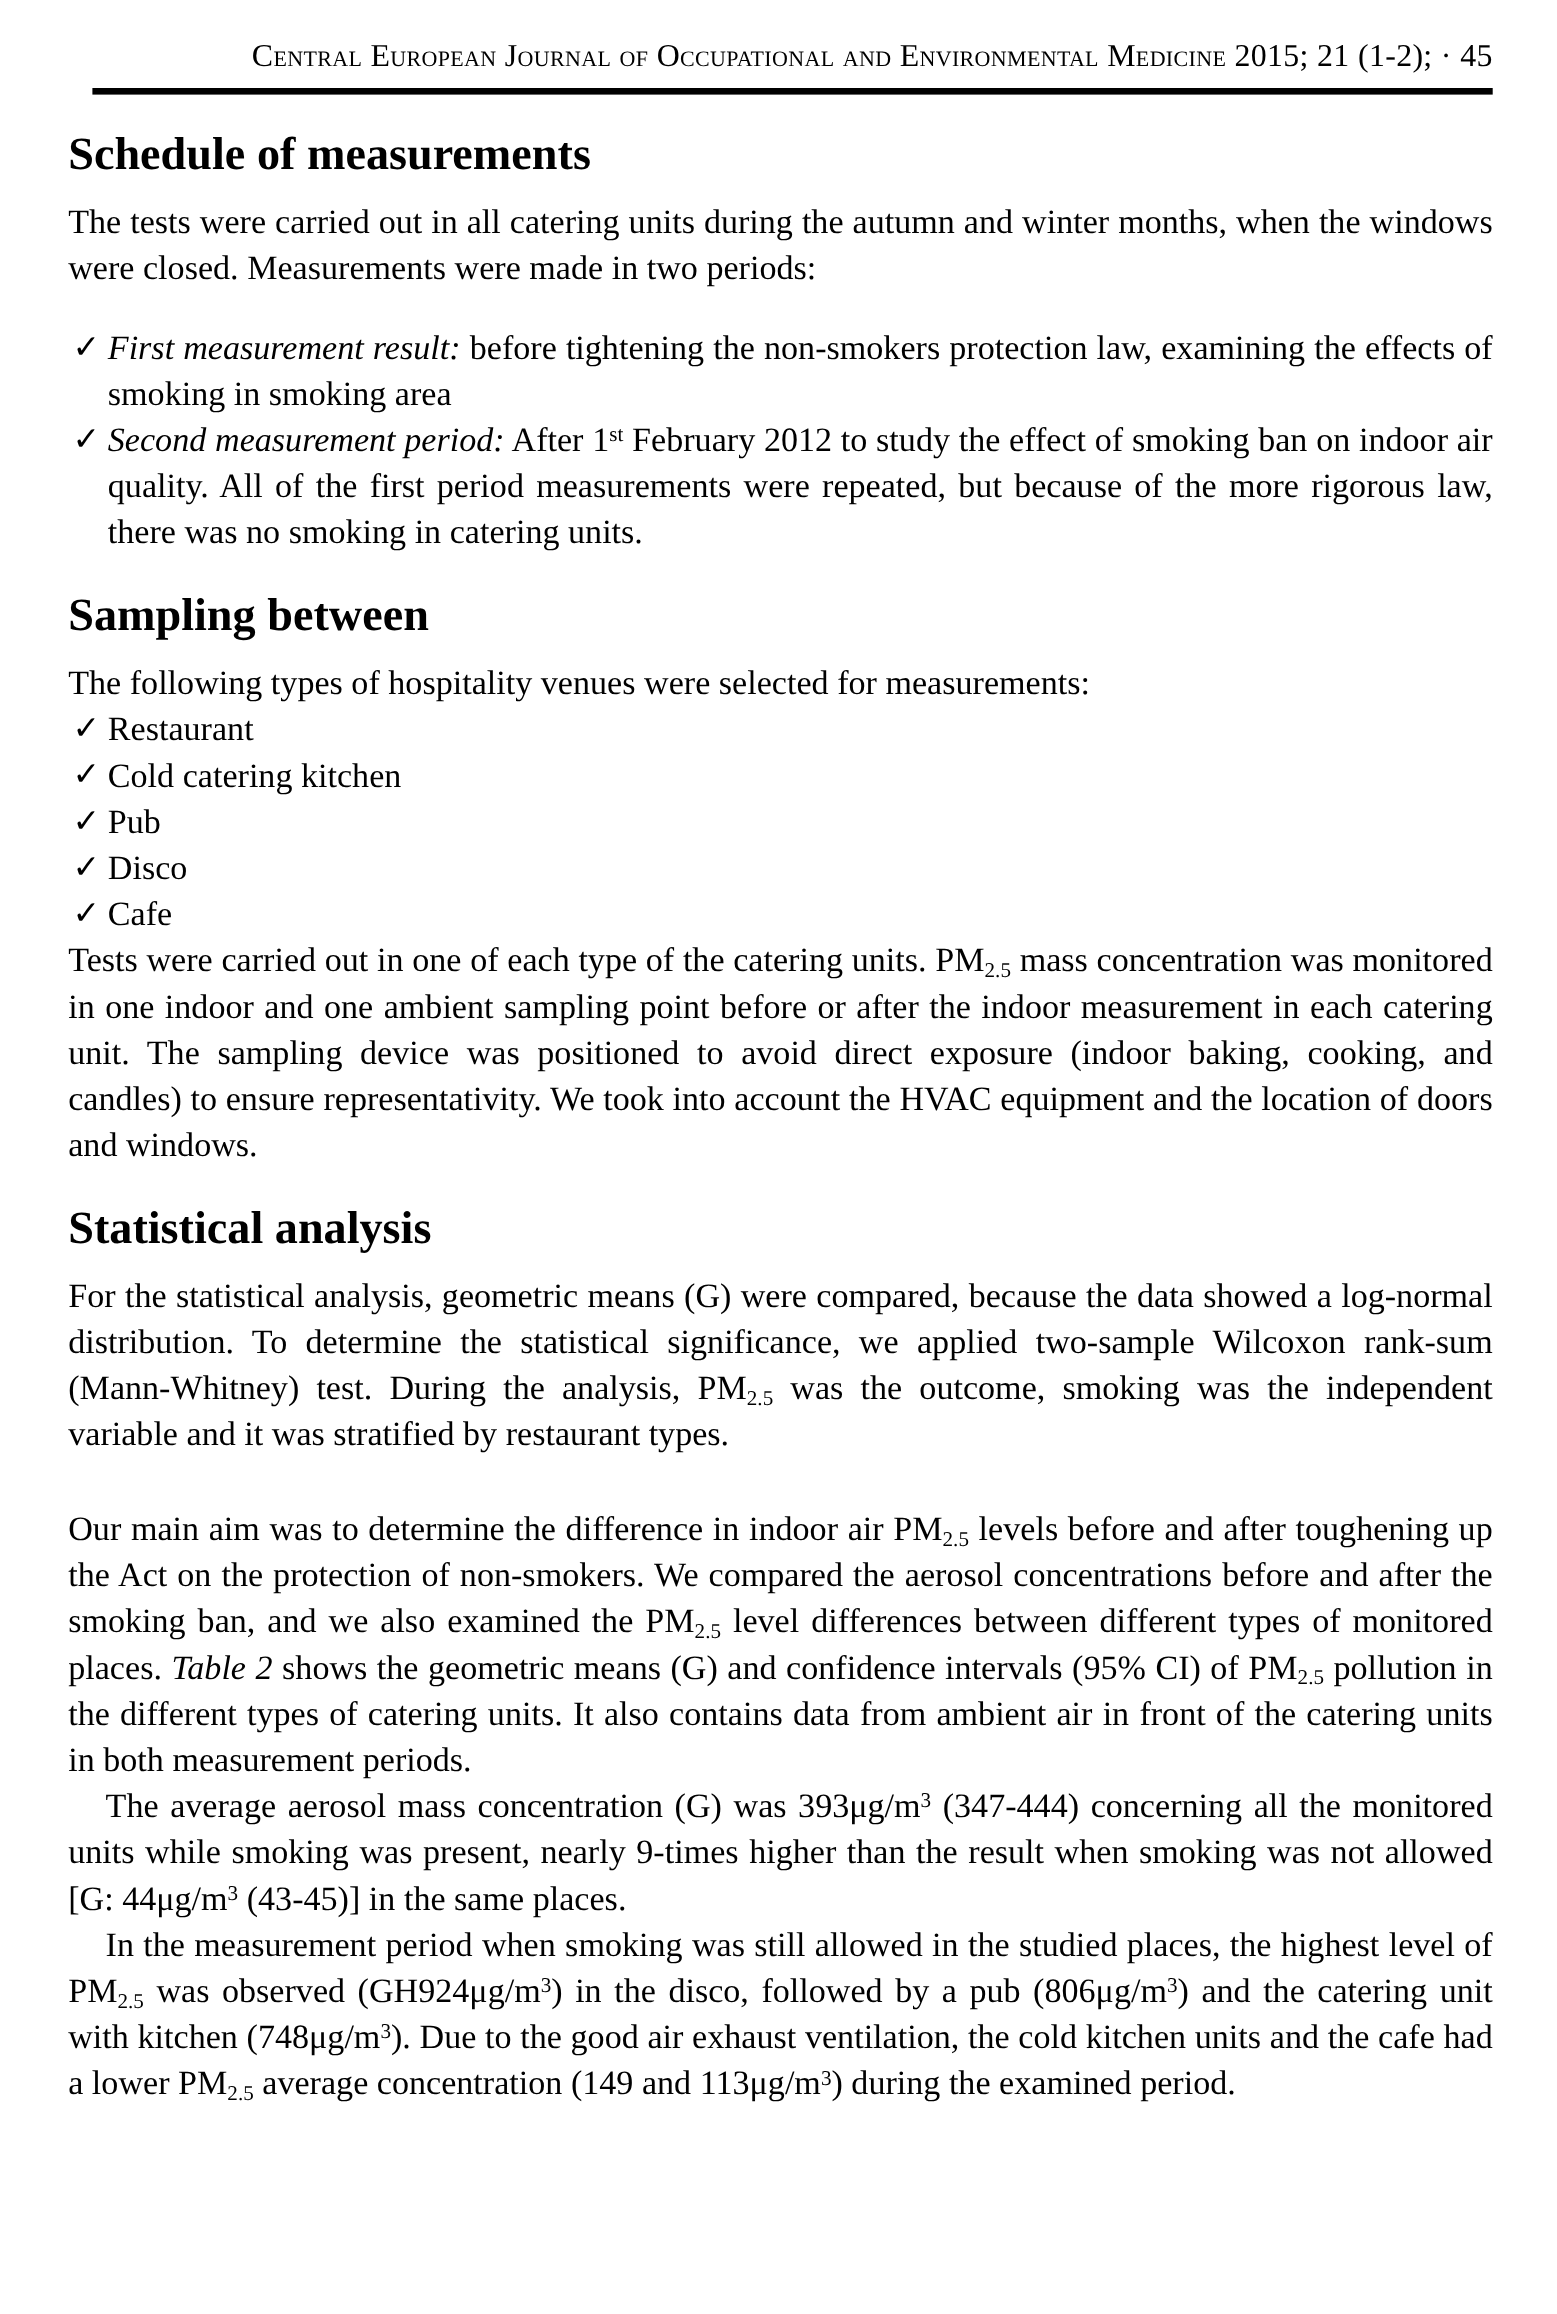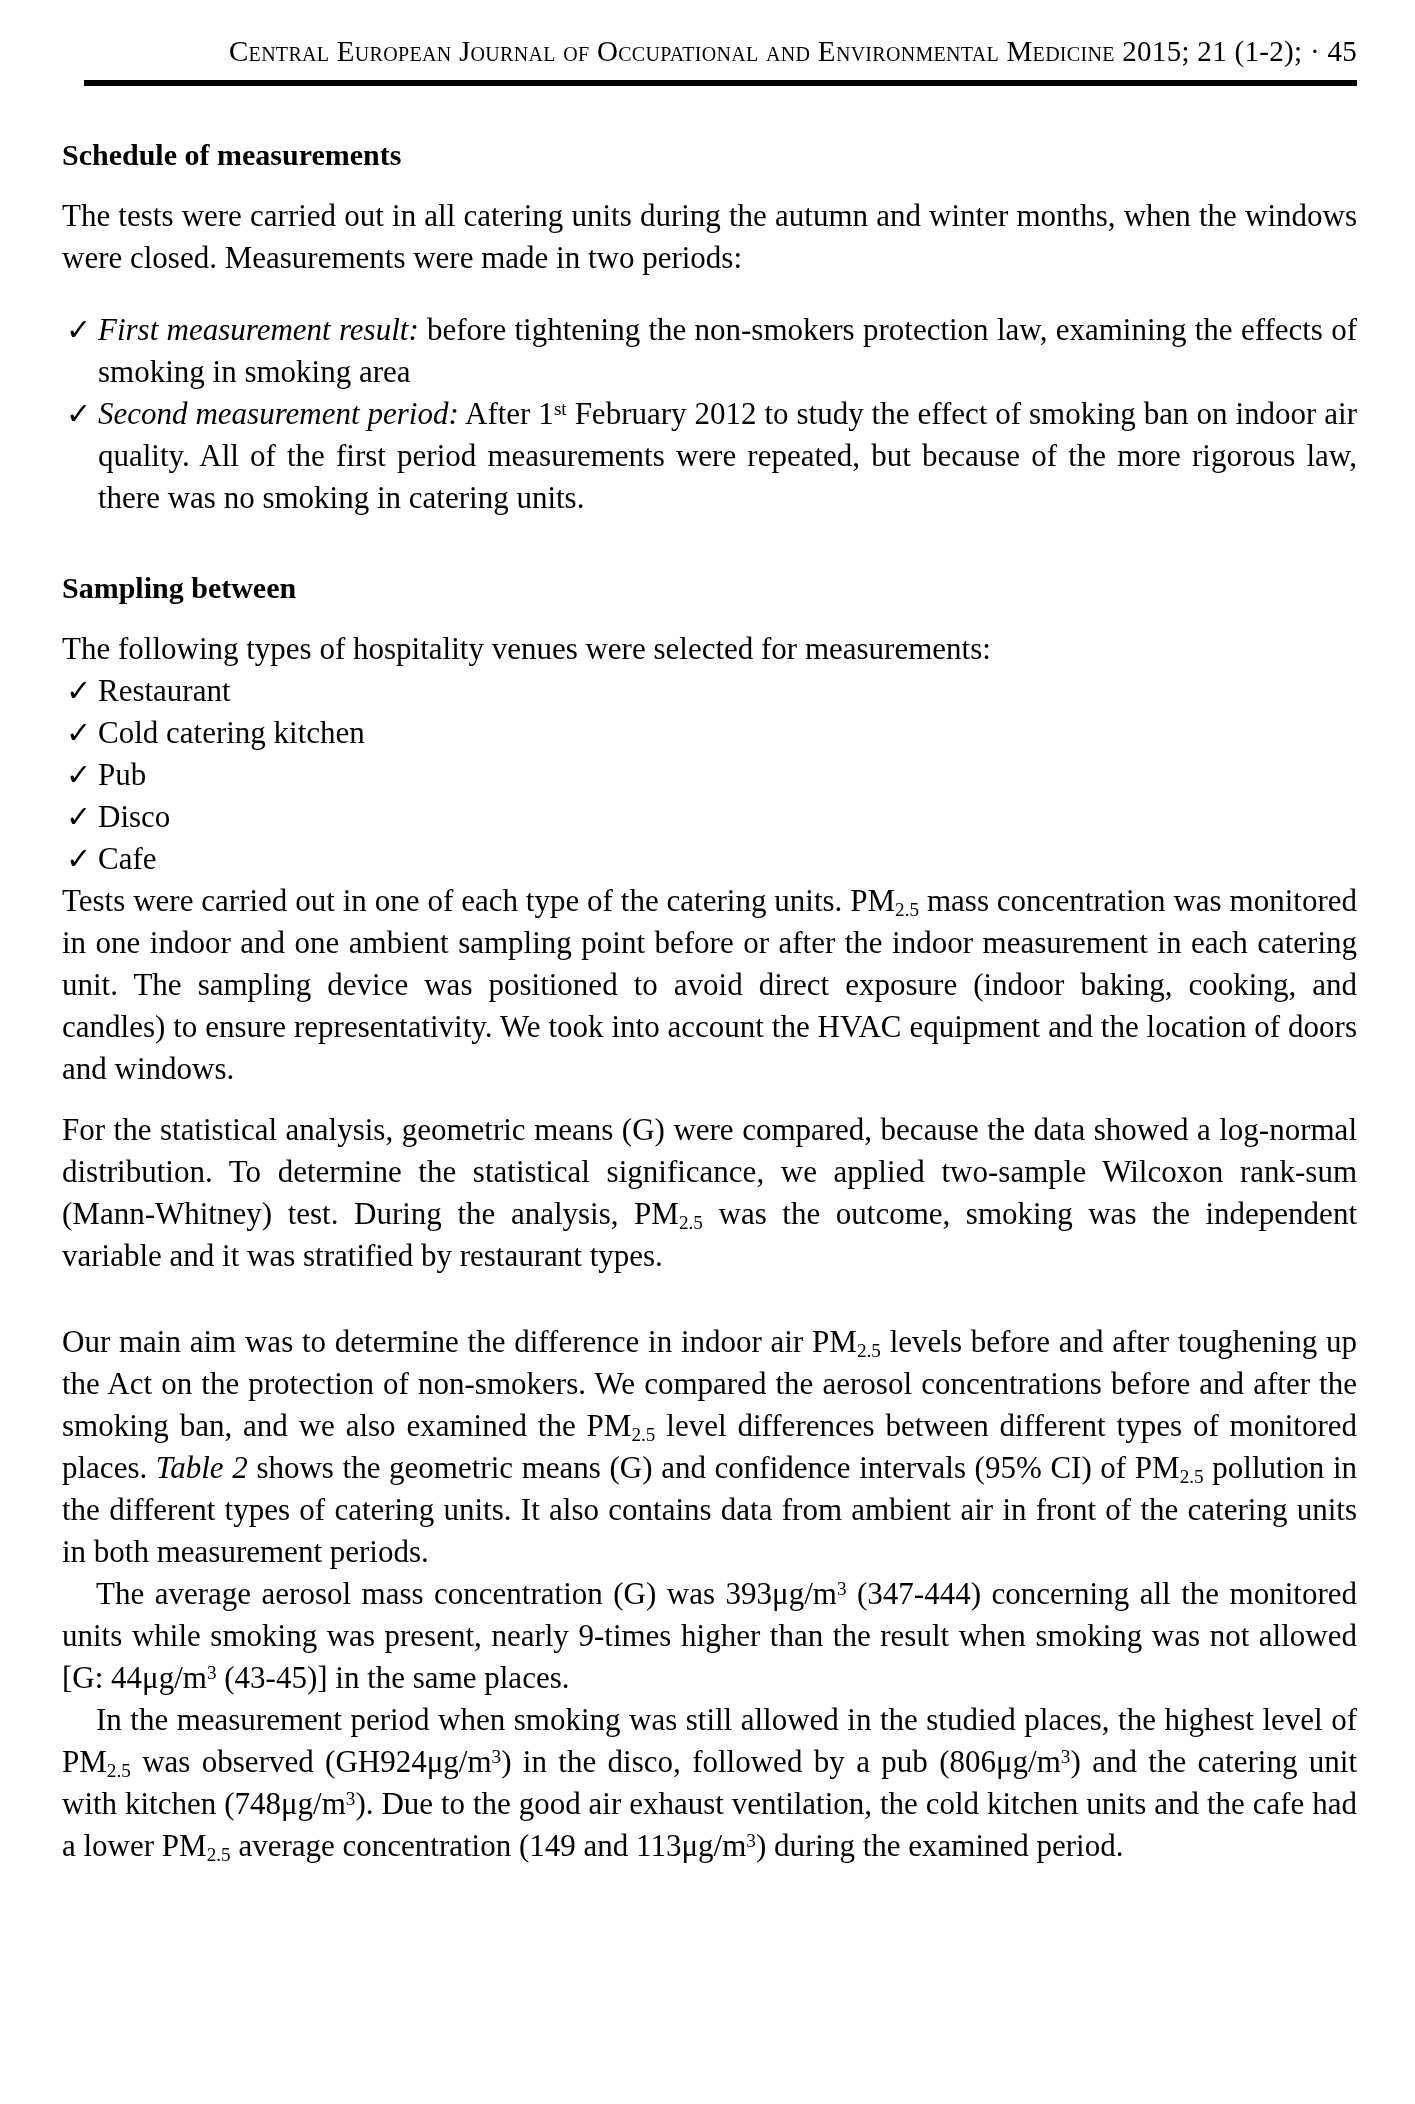--- a/index.html
+++ b/index.html
@@ -26,24 +26,24 @@
     white-space: nowrap;
   }
   .header-rule {
     border: none;
     border-top: 6px solid #000000;
     margin: 12px 0 0 22px;
   }
   .body-text { font-size: 31px; line-height: 42px; }
   .just { text-align: justify; }
   h2.section-heading {
-    font-size: 30px;
+    font-size: 42px;
     line-height: 42px;
     font-weight: bold;
-    margin-top: 48px;
+    margin-top: 34px;
   }
   h1.results-heading {
     font-size: 41px;
     line-height: 52px;
     font-weight: bold;
     letter-spacing: 0.5px;
     margin-top: 60px;
   }
   .para { margin-top: 19px; }
   .para-flow { margin-top: 0; }
@@ -110,20 +110,21 @@
       <div class="check-body">Disco</div>
     </div>
       <div class="check-item">
       <span class="check-glyph">✓</span>
       <div class="check-body">Cafe</div>
     </div>
     </div>
 
   <p class="body-text just para-flow"><span>Tests were carried out in one of each type of the catering units. PM</span><sub>2.5</sub><span> mass concentration was monitored in one indoor and one ambient sampling point before or after the indoor measurement in each catering unit. The sampling device was positioned to avoid direct exposure (indoor baking, cooking, and candles) to ensure representativity. We took into account the HVAC equipment and the location of doors and windows.</span></p>
 
+  <h2 class="section-heading stat-heading-gap">Statistical analysis</h2>
 
   <p class="body-text just para"><span>For the statistical analysis, geometric means (G) were compared, because the data showed a log-normal distribution. To determine the statistical significance, we applied two-sample Wilcoxon rank-sum (Mann-Whitney) test. During the analysis, PM</span><sub>2.5</sub><span> was the outcome, smoking was the independent variable and it was stratified by restaurant types.</span></p>
 
 
   <p class="body-text just results-para-gap"><span>Our main aim was to determine the difference in indoor air PM</span><sub>2.5</sub><span> levels before and after toughening up the Act on the protection of non-smokers. We compared the aerosol concentrations before and after the smoking ban, and we also examined the PM</span><sub>2.5</sub><span> level differences between different types of monitored places. </span><em>Table 2</em><span> shows the geometric means (G) and confidence intervals (95% CI) of PM</span><sub>2.5</sub><span> pollution in the different types of catering units. It also contains data from ambient air in front of the catering units in both measurement periods.</span></p>
 
   <p class="body-text just indent-first"><span>The average aerosol mass concentration (G) was 393μg/m</span><sup>3</sup><span> (347-444) concerning all the monitored units while smoking was present, nearly 9-times higher than the result when smoking was not allowed [G: 44μg/m</span><sup>3</sup><span> (43-45)] in the same places.</span></p>
 
   <p class="body-text just indent-first"><span>In the measurement period when smoking was still allowed in the studied places, the highest level of PM</span><sub>2.5</sub><span> was observed (GH924μg/m</span><sup>3</sup><span>) in the disco, followed by a pub (806μg/m</span><sup>3</sup><span>) and the catering unit with kitchen (748μg/m</span><sup>3</sup><span>). Due to the good air exhaust ventilation, the cold kitchen units and the cafe had a lower PM</span><sub>2.5</sub><span> average concentration (149 and 113μg/m</span><sup>3</sup><span>) during the examined period.</span></p>
 

